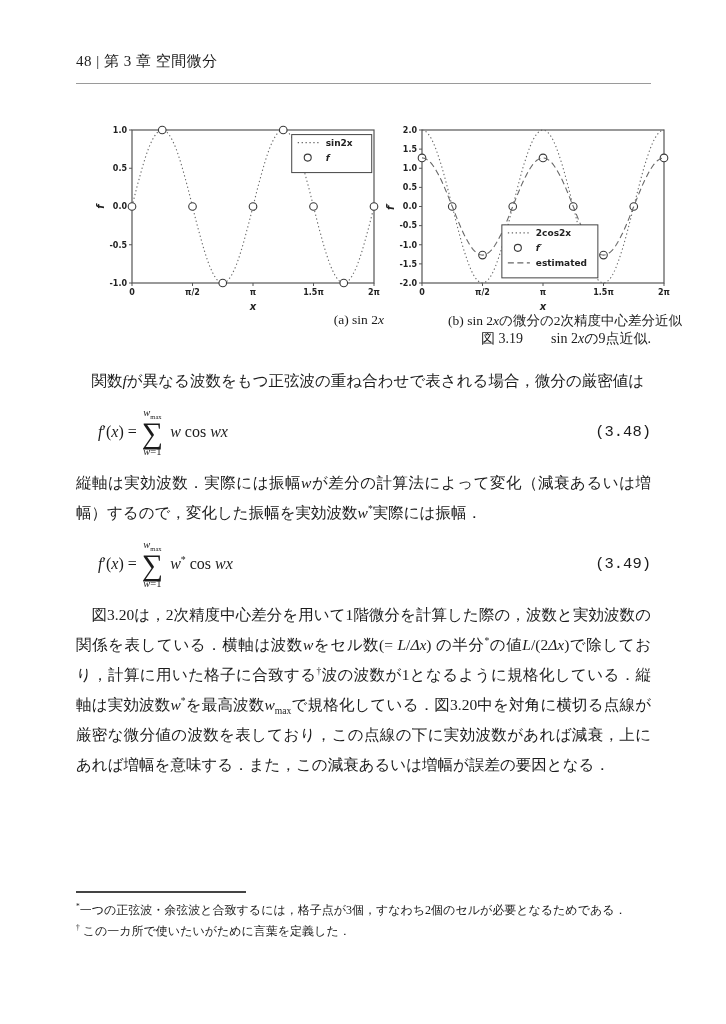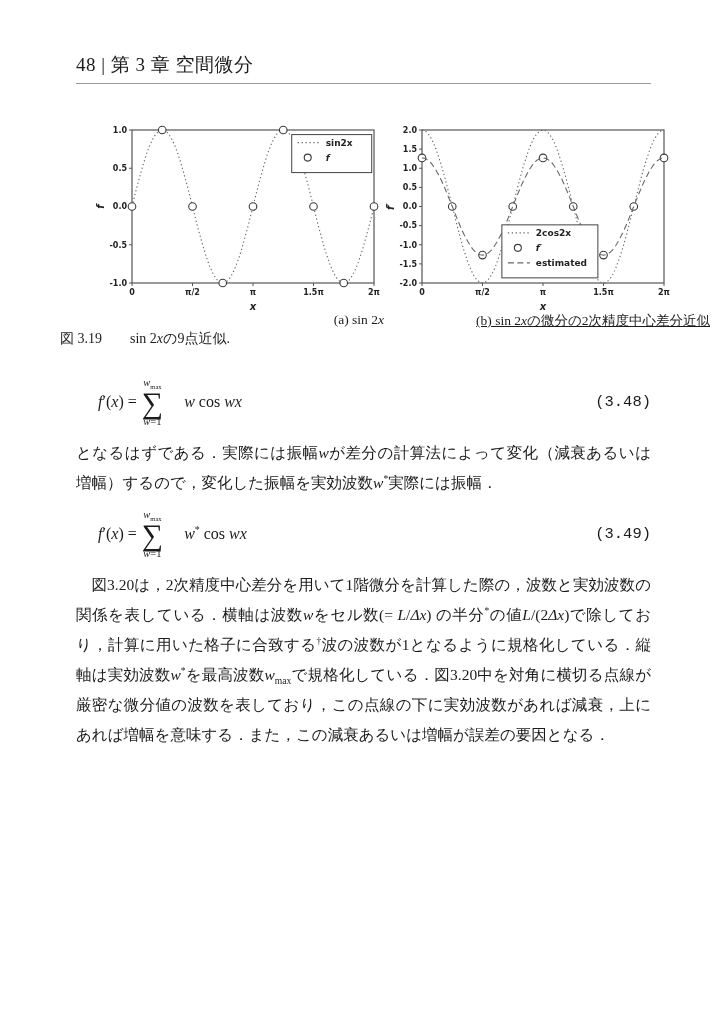--- a/index.html
+++ b/index.html
@@ -1,41 +1,41 @@
 <!DOCTYPE html>
 <html><head>
 <meta charset="utf-8">
 <style>
   html,body{margin:0;padding:0;background:#e8e8e8;}
   #page{position:relative;width:726px;height:1024px;background:#ffffff;margin:0 auto;
         font-family:"Liberation Serif",serif;color:#1b1b1b;overflow:hidden;}
   
-  #header{position:absolute;left:76px;top:52px;font-size:19px;letter-spacing:.5px;text-align:center;}
+  #header{position:absolute;left:76px;top:52px;font-size:15px;letter-spacing:.5px;text-align:center;}
   #header-rule{position:absolute;left:76px;top:83px;width:575px;height:1px;background:#9a9a9a;}
   
   #figure-row{position:absolute;left:76px;top:120px;width:575px;height:185px;}
   .chart-svg{position:absolute;top:0;}
   #chart-a{left:18px;}
   #chart-b{left:308px;}
   .subcap{position:absolute;top:192px;width:290px;text-align:right;font-size:13.5px;}
   #subcap-a{left:18px;}
-  #subcap-b{left:314px;width:320px;text-decoration:underline;}
-  #main-caption{position:absolute;left:60px;top:330px;width:575px;text-align:left;font-size:14px;}
+  #subcap-b{left:286px;width:320px;}
+  #main-caption{position:absolute;left:76px;top:330px;width:575px;text-align:right;font-size:14px;}
   
   #flow{position:absolute;left:76px;top:366px;width:575px;font-size:15.5px;line-height:30px;text-align:justify;}
   .para{margin:0;}
   .para.indent{text-indent:1em;}
   .r-i{font-style:italic;}
   .r-sup{vertical-align:super;font-size:0.62em;line-height:0;}
   .r-sub{vertical-align:sub;font-size:0.62em;line-height:0;}
   .equation{display:flex;align-items:center;margin:11px 0 11px 22px;font-size:16px;line-height:1.1;}
   .sum{display:inline-flex;flex-direction:column;align-items:center;margin:0 5px;line-height:1;}
   .sum-top,.sum-bot{font-size:10.5px;line-height:1.1;}
   .sigma{font-size:30px;line-height:.9;}
-  .eq-term{margin-left:16px;}
+  .eq-term{margin-left:2px;}
   .eq-num{margin-left:auto;font-size:15.5px;font-family:Liberation Mono, monospace;}
   
   #footnotes{position:absolute;left:76px;top:891px;width:575px;font-size:12px;line-height:21px;}
   #footnote-rule{width:170px;height:2px;background:#444;margin-bottom:7px;}
   .footnote{margin:0;}
 </style>
 </head>
 <body>
 
 <div id="page">
@@ -160,37 +160,43 @@
           <text x="151.86" y="145.86" style="font-family:&quot;DejaVu Sans&quot;,sans-serif;font-size:9px;font-weight:bold;fill:#222;">estimated</text>
         </g>
       </svg>
     <div id="subcap-a" class="subcap"><span>(a) sin 2</span><span class="r-i">x</span></div>
     <div id="subcap-b" class="subcap"><span>(b) sin 2</span><span class="r-i">x</span><span>の微分の2次精度中心差分近似</span></div>
   </div>
 
   <div id="main-caption"><span>図 3.19　　sin 2</span><span class="r-i">x</span><span>の9点近似.</span></div>
 
   <div id="flow">
+      <p class="para indent"><span>関数</span><span class="r-i">f</span><span>が異なる波数をもつ正弦波の重ね合わせで表される場合，微分の厳密値は</span></p>
       <div class="equation">
         <span><span class="r-i">f</span><span>′(</span><span class="r-i">x</span><span>) = </span></span>
         <span class="sum">
           <span class="sum-top"><span class="r-i">w</span><span class="r-sub">max</span></span>
           <span class="sigma">∑</span>
           <span class="sum-bot"><span class="r-i">w</span><span>=1</span></span>
         </span>
         <span class="eq-term"><span class="r-i">w</span><span> cos </span><span class="r-i">wx</span></span>
         <span class="eq-num">(3.48)</span>
       </div>
-      <p class="para"><span>となるはずである．実際には振幅</span><span class="r-i">w</span><span>が差分の計算法によって変化（減衰あるいは増幅）するので，変化した振幅を実効波数</span><span class="r-i">w</span><span class="r-sup">*</span><span>実際には振幅．</span></p>
+      <p class="para"><span>縦軸は実効波数．実際には振幅</span><span class="r-i">w</span><span>が差分の計算法によって変化（減衰あるいは増幅）するので，変化した振幅を実効波数</span><span class="r-i">w</span><span class="r-sup">*</span><span>実際には振幅．</span></p>
       <div class="equation">
         <span><span class="r-i">f</span><span>′(</span><span class="r-i">x</span><span>) = </span></span>
         <span class="sum">
           <span class="sum-top"><span class="r-i">w</span><span class="r-sub">max</span></span>
           <span class="sigma">∑</span>
           <span class="sum-bot"><span class="r-i">w</span><span>=1</span></span>
         </span>
         <span class="eq-term"><span class="r-i">w</span><span class="r-sup">*</span><span> cos </span><span class="r-i">wx</span></span>
         <span class="eq-num">(3.49)</span>
       </div>
       <p class="para indent"><span>図3.20は，2次精度中心差分を用いて1階微分を計算した際の，波数と実効波数の関係を表している．横軸は波数</span><span class="r-i">w</span><span>をセル数(= </span><span class="r-i">L</span><span>/</span><span class="r-i">Δx</span><span>) の半分</span><span class="r-sup">*</span><span>の値</span><span class="r-i">L</span><span>/(2</span><span class="r-i">Δx</span><span>)で除しており，計算に用いた格子に合致する</span><span class="r-sup">†</span><span>波の波数が1となるように規格化している．縦軸は実効波数</span><span class="r-i">w</span><span class="r-sup">*</span><span>を最高波数</span><span class="r-i">w</span><span class="r-sub">max</span><span>で規格化している．図3.20中を対角に横切る点線が厳密な微分値の波数を表しており，この点線の下に実効波数があれば減衰，上にあれば増幅を意味する．また，この減衰あるいは増幅が誤差の要因となる．</span></p>
     </div>
 
+  <div id="footnotes">
+    <div id="footnote-rule"></div>
+  <p class="footnote"><span class="r-sup">*</span><span>一つの正弦波・余弦波と合致するには，格子点が3個，すなわち2個のセルが必要となるためである．</span></p>
+      <p class="footnote"><span class="r-sup">†</span><span> この一カ所で使いたいがために言葉を定義した．</span></p>
+    </div>
 </div>
 
 </body></html>

